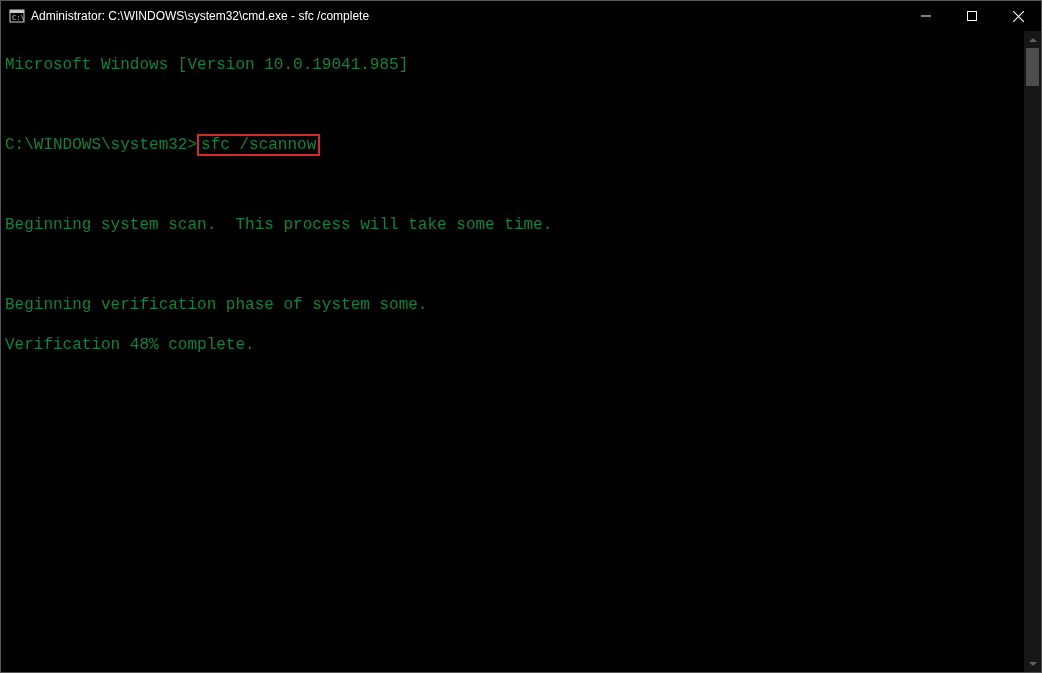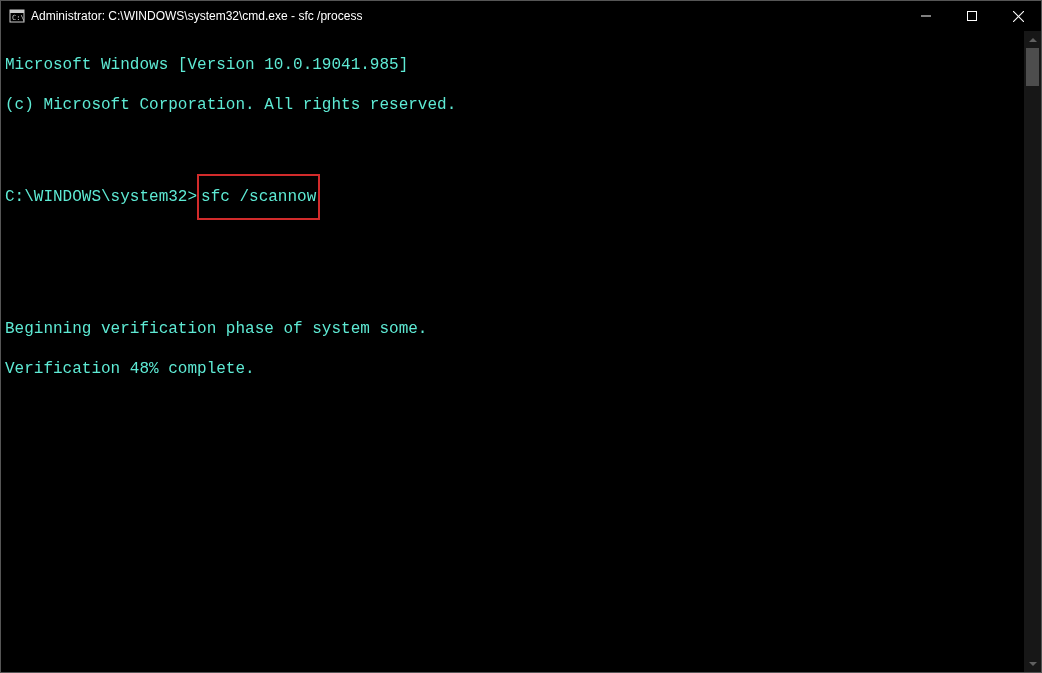--- a/index.html
+++ b/index.html
@@ -55,28 +55,28 @@
       display: flex;
       background: #000;
       position: relative;
     }
     .terminal {
       flex: 1;
       padding: 4px 0 4px 4px;
       font-family: Consolas, "Courier New", monospace;
       font-size: 16px;
       line-height: 20px;
-      color: #5eead4;
+      color: #15803d;
       white-space: pre;
       overflow: hidden;
     }
     .terminal .line { display: block; }
     .highlight {
       border: 2.5px solid #d22b2b;
-      padding: 12px 2px;
+      padding: 0 2px;
       display: inline-block;
       line-height: 18px;
       margin-top: -1px;
       margin-bottom: -1px;
       font-family: Liberation Mono, monospace;
     }
     .scrollbar {
       width: 17px;
       background: #171717;
       display: flex;
@@ -105,21 +105,21 @@
 
 <div class="window">
   <div class="titlebar">
     <span class="titlebar-icon">
       <svg viewBox="0 0 16 16">
         <rect x="1" y="2" width="14" height="12" fill="#000" stroke="#ccc" stroke-width="1"></rect>
         <rect x="1" y="2" width="14" height="3" fill="#ccc"></rect>
         <text x="3" y="12" font-size="7" fill="#ccc" font-family="monospace">C:\</text>
       </svg>
     </span>
-    <span class="titlebar-text">Administrator: C:\WINDOWS\system32\cmd.exe - sfc  /process</span>
+    <span class="titlebar-text">Administrator: C:\WINDOWS\system32\cmd.exe - sfc  /complete</span>
     <span class="titlebar-spacer"></span>
     <div class="win-controls">
       <div class="win-btn">
         <svg viewBox="0 0 10 10">
             <line x1="0" y1="5" x2="10" y2="5"></line>
           </svg>
       </div>
       <div class="win-btn">
         <svg viewBox="0 0 10 10">
             <rect x="0.5" y="0.5" width="9" height="9"></rect>
@@ -130,24 +130,24 @@
             <line x1="0" y1="0" x2="10" y2="10"></line>
             <line x1="10" y1="0" x2="0" y2="10"></line>
           </svg>
       </div>
     </div>
   </div>
 
   <div class="content-area">
     <div class="terminal">
 <span class="line">Microsoft Windows [Version 10.0.19041.985]</span>
-<span class="line">(c) Microsoft Corporation. All rights reserved.</span>
 <span class="line"> </span>
 <span class="line"><span>C:\WINDOWS\system32&gt;</span><span class="highlight">sfc /scannow</span></span>
 <span class="line"> </span>
+<span class="line">Beginning system scan.  This process will take some time.</span>
 <span class="line"> </span>
 <span class="line">Beginning verification phase of system some.</span>
 <span class="line">Verification 48% complete.</span>
     </div>
     <div class="scrollbar">
       <div class="scroll-arrow">
         <svg width="8" height="4" viewBox="0 0 8 4">
             <polygon points="4,0 8,4 0,4" fill="#606060"></polygon>
           </svg>
       </div>

